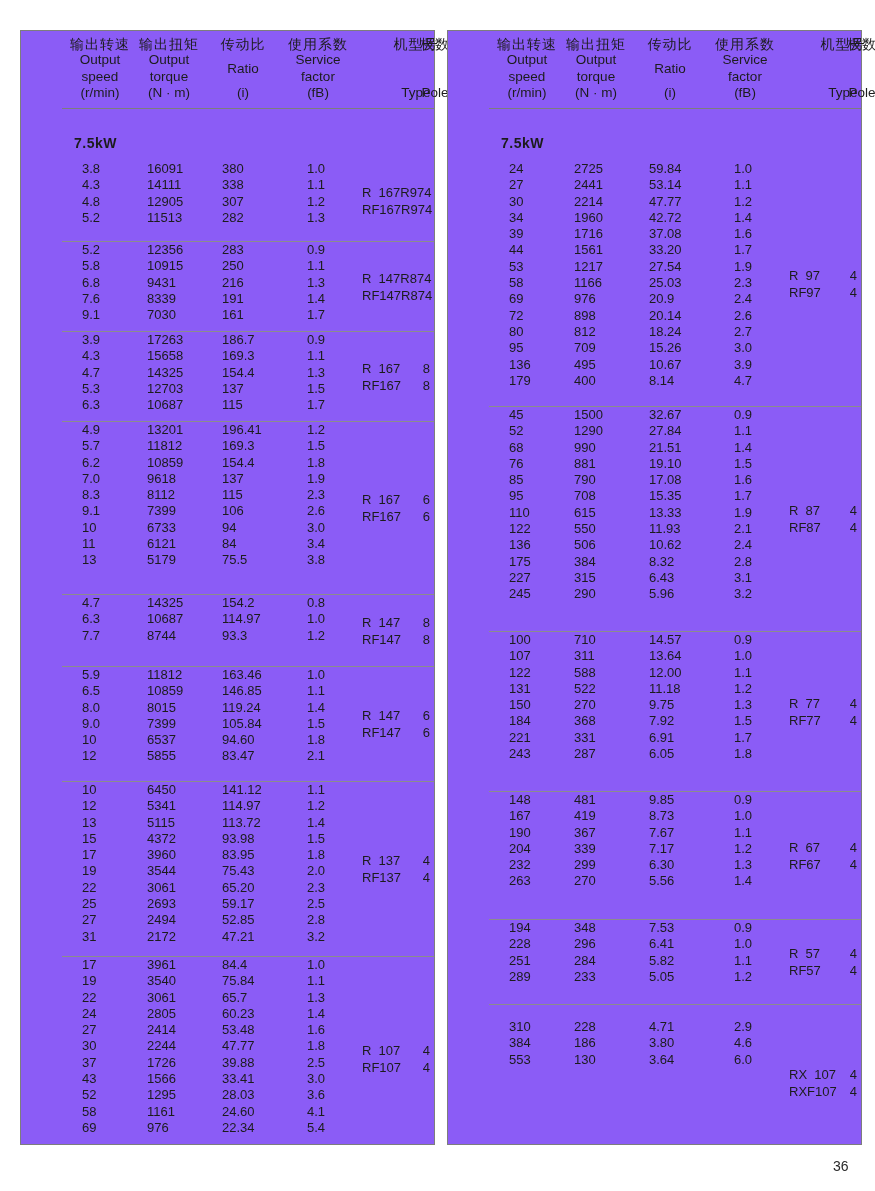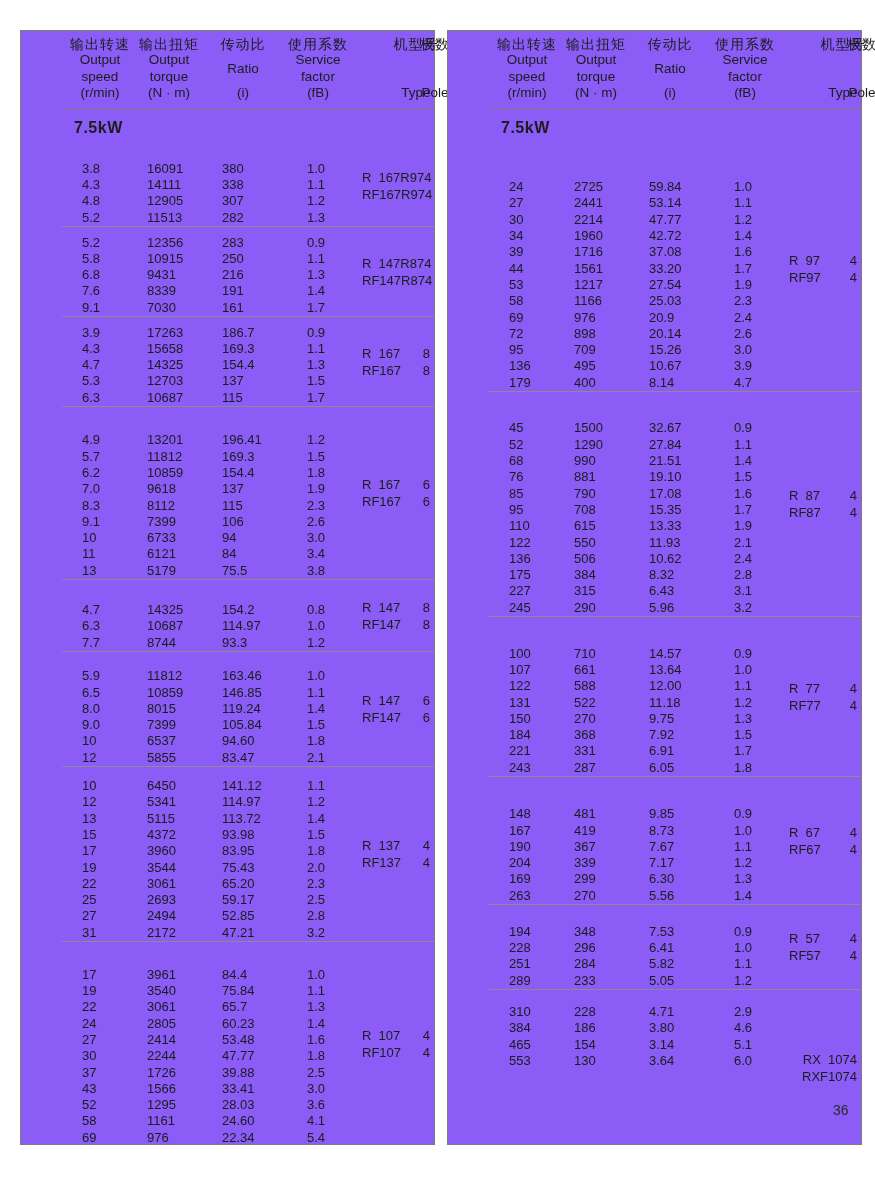--- a/index.html
+++ b/index.html
@@ -26,42 +26,42 @@
   }
   .hcell .cn{font-size:14px;letter-spacing:1px;}
   .hc-speed{left:38px;}
   .hc-torque{left:107px;}
   .hc-ratio{left:181px;}
   .hc-service{left:256px;}
   .hc-type{left:332px;margin-left:22px;}
   .hc-pole{left:373px;}
   .section-title{
     height:37px;flex:none;display:flex;align-items:center;
-    padding-left:12px;font-size:16px;font-weight:bold;letter-spacing:0.5px;
+    padding-left:12px;font-size:14px;font-weight:bold;letter-spacing:0.5px;margin-top:15px;
   }
   .group{
     position:relative;flex:none;box-sizing:border-box;
-    display:flex;flex-direction:column;justify-content:flex-end;
+    display:flex;flex-direction:column;justify-content:flex-start;
   }
   .group + .group{border-top:1px solid #8c8c8c;}
   .group.top-align{justify-content:flex-start;padding-top:14px;}
   .row{position:relative;height:16.3px;line-height:16.3px;flex:none;font-size:13px;}
   .c{position:absolute;white-space:nowrap;}
   .c-speed{left:20px;}
   .c-torque{left:85px;}
   .c-ratio{left:160px;}
   .c-fb{left:245px;}
   .types{
     position:absolute;left:300px;right:4px;top:50%;transform:translateY(-50%);
   }
   .type-line{display:flex;height:17px;line-height:17px;font-size:13px;}
   .type-label{width:88px;white-space:pre;}
   .type-pole{white-space:pre;}
   #page-number{
-    position:absolute;left:833px;top:1102px;font-size:14px;color:#2a2a2a;
+    position:absolute;left:833px;top:1158px;font-size:14px;color:#2a2a2a;
   }
 </style>
 </head>
 <body>
 
 <div class="table-box" id="left-table">
   <div class="table-header">
     <div class="hcell hc-speed">
       <span class="cn">输出转速</span>
       <span>Output</span>
@@ -604,20 +604,26 @@
           <span class="c c-ratio">20.9</span>
           <span class="c c-fb">2.4</span>
         </div>
         <div class="row">
           <span class="c c-speed">72</span>
           <span class="c c-torque">898</span>
           <span class="c c-ratio">20.14</span>
           <span class="c c-fb">2.6</span>
         </div>
         <div class="row">
+          <span class="c c-speed">80</span>
+          <span class="c c-torque">812</span>
+          <span class="c c-ratio">18.24</span>
+          <span class="c c-fb">2.7</span>
+        </div>
+        <div class="row">
           <span class="c c-speed">95</span>
           <span class="c c-torque">709</span>
           <span class="c c-ratio">15.26</span>
           <span class="c c-fb">3.0</span>
         </div>
         <div class="row">
           <span class="c c-speed">136</span>
           <span class="c c-torque">495</span>
           <span class="c c-ratio">10.67</span>
           <span class="c c-fb">3.9</span>
@@ -725,21 +731,21 @@
       </div>
       <div class="group" style="height: 160px;">
         <div class="row">
           <span class="c c-speed">100</span>
           <span class="c c-torque">710</span>
           <span class="c c-ratio">14.57</span>
           <span class="c c-fb">0.9</span>
         </div>
         <div class="row">
           <span class="c c-speed">107</span>
-          <span class="c c-torque">661</span>
+          <span class="c c-torque">311</span>
           <span class="c c-ratio">13.64</span>
           <span class="c c-fb">1.0</span>
         </div>
         <div class="row">
           <span class="c c-speed">122</span>
           <span class="c c-torque">588</span>
           <span class="c c-ratio">12.00</span>
           <span class="c c-fb">1.1</span>
         </div>
         <div class="row">
@@ -802,21 +808,21 @@
           <span class="c c-ratio">7.67</span>
           <span class="c c-fb">1.1</span>
         </div>
         <div class="row">
           <span class="c c-speed">204</span>
           <span class="c c-torque">339</span>
           <span class="c c-ratio">7.17</span>
           <span class="c c-fb">1.2</span>
         </div>
         <div class="row">
-          <span class="c c-speed">169</span>
+          <span class="c c-speed">232</span>
           <span class="c c-torque">299</span>
           <span class="c c-ratio">6.30</span>
           <span class="c c-fb">1.3</span>
         </div>
         <div class="row">
           <span class="c c-speed">263</span>
           <span class="c c-torque">270</span>
           <span class="c c-ratio">5.56</span>
           <span class="c c-fb">1.4</span>
         </div>
@@ -860,38 +866,32 @@
           <div class="type-line">
             <span class="type-label">R  57</span>
             <span class="type-pole">4</span>
           </div>
           <div class="type-line">
             <span class="type-label">RF57</span>
             <span class="type-pole">4</span>
           </div>
         </div>
       </div>
-      <div class="group top-align" style="height: 157px; text-align: right;">
+      <div class="group top-align" style="height: 157px;">
         <div class="row">
           <span class="c c-speed">310</span>
           <span class="c c-torque">228</span>
           <span class="c c-ratio">4.71</span>
           <span class="c c-fb">2.9</span>
         </div>
         <div class="row">
           <span class="c c-speed">384</span>
           <span class="c c-torque">186</span>
           <span class="c c-ratio">3.80</span>
           <span class="c c-fb">4.6</span>
-        </div>
-        <div class="row">
-          <span class="c c-speed">465</span>
-          <span class="c c-torque">154</span>
-          <span class="c c-ratio">3.14</span>
-          <span class="c c-fb">5.1</span>
         </div>
         <div class="row">
           <span class="c c-speed">553</span>
           <span class="c c-torque">130</span>
           <span class="c c-ratio">3.64</span>
           <span class="c c-fb">6.0</span>
         </div>
         <div class="types">
           <div class="type-line">
             <span class="type-label">RX  107</span>

